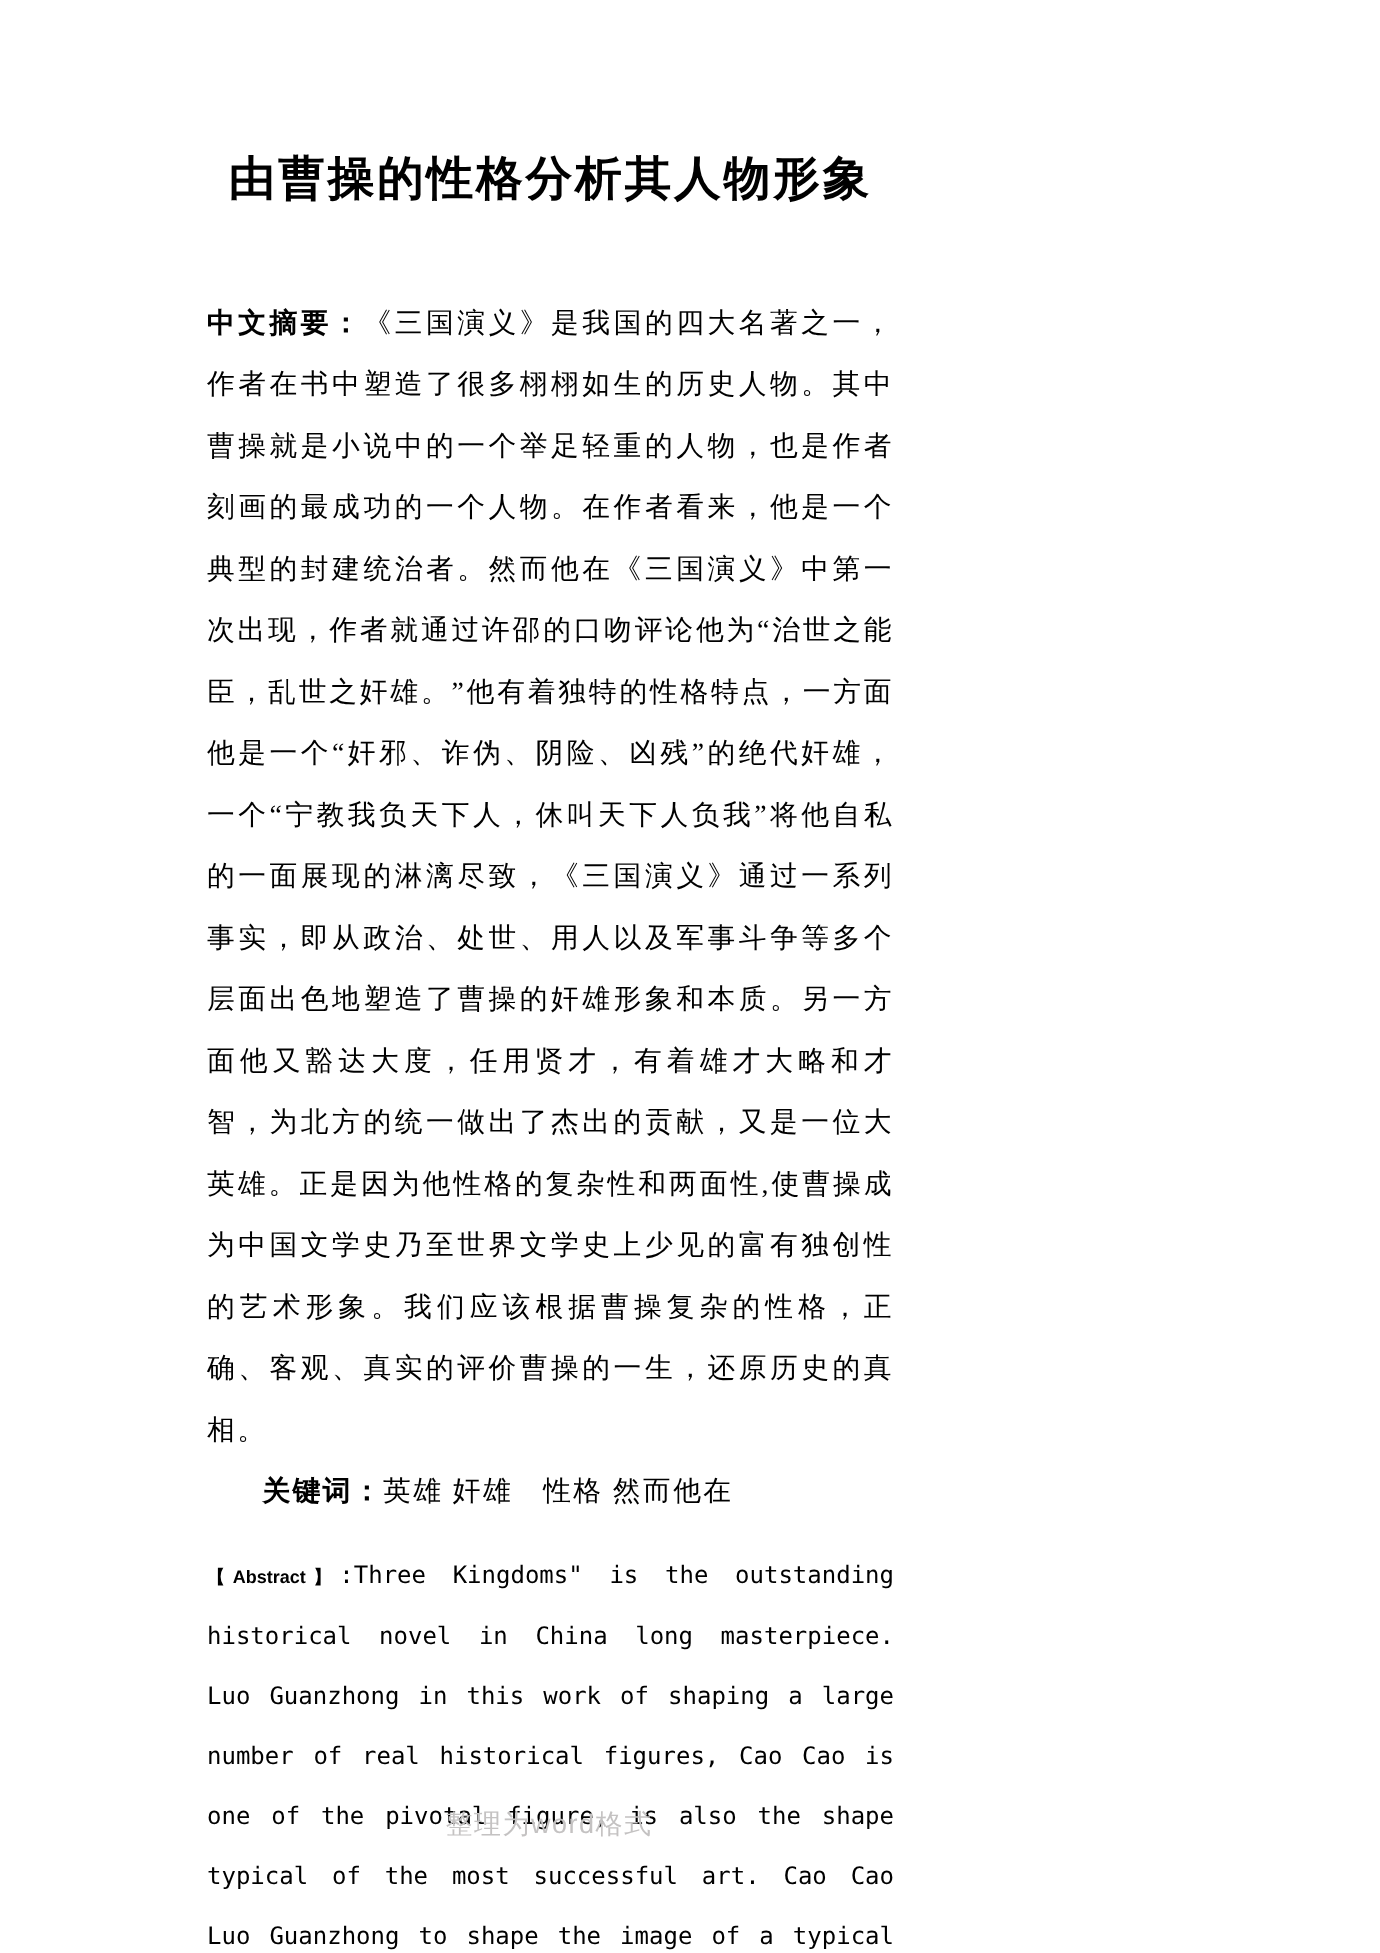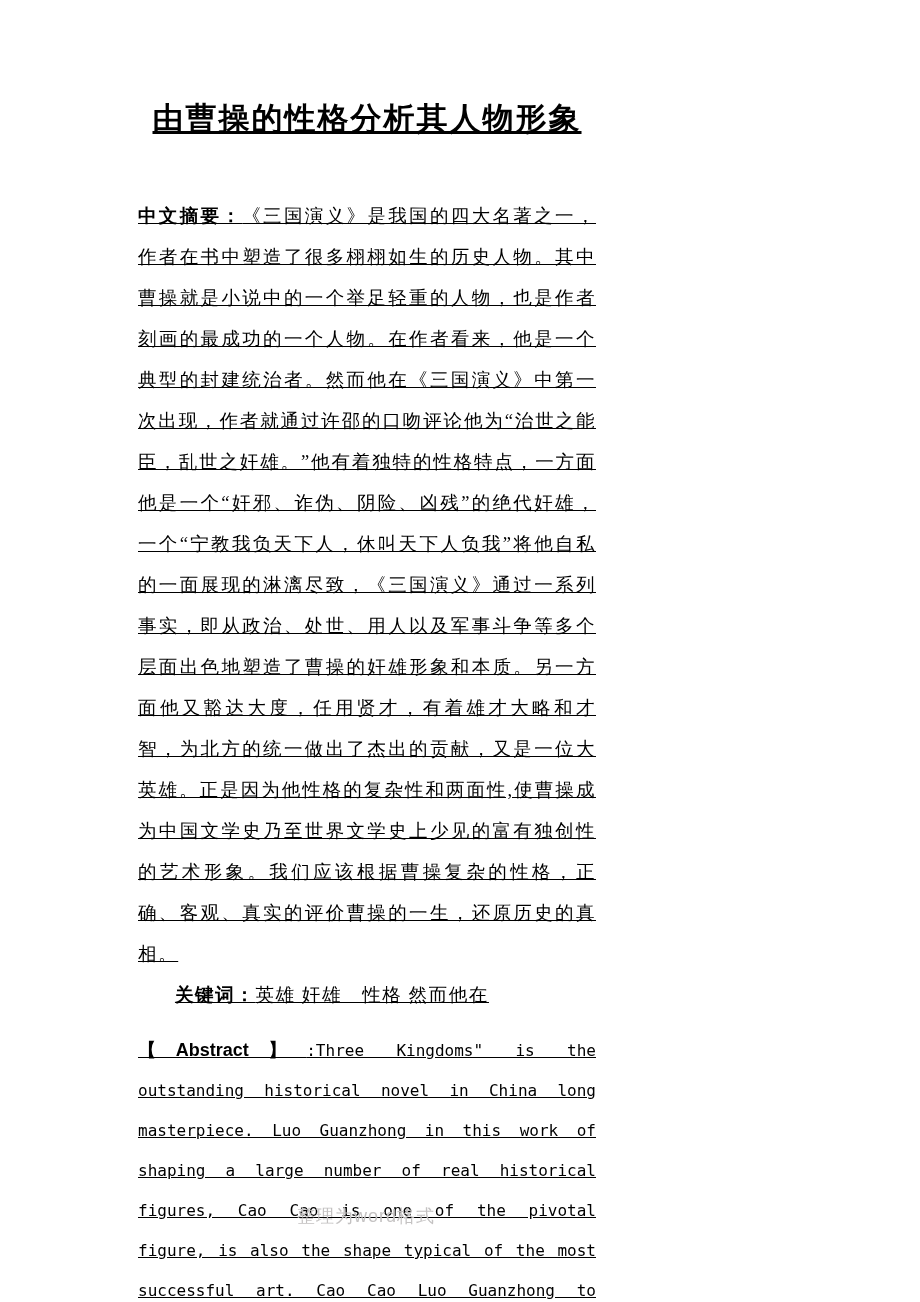--- a/index.html
+++ b/index.html
@@ -14,21 +14,20 @@
     font-family: "Liberation Serif", serif;
     color: #000000;
     overflow: hidden;
   }
   .page {
     box-sizing: border-box;
     width: 732px;
     height: 1302px;
     padding: 98px 136px 2px 138px;
     position: relative;
-    text-decoration: underline;
   }
   .doc-title {
     font-size: 31px;
     font-weight: bold;
     text-align: center;
     letter-spacing: 2px;
     margin: 0 0 56px 0;
     font-family: "Liberation Sans", sans-serif;
   }
   .cn-abstract {
@@ -56,21 +55,21 @@
     font-family: "DejaVu Sans Mono", "Liberation Mono", monospace;
     font-size: 16px;
     line-height: 40px;
     text-align: justify;
     word-spacing: 3px;
     margin: 14px 0 0 0;
   }
   .en-abstract .para-label {
     font-weight: bold;
     font-family: "Liberation Sans", sans-serif;
-    font-size: 18px;
+    font-size: 12px;
   }
   .footer-watermark {
     position: absolute;
     bottom: 74px;
     left: 0;
     width: 100%;
     text-align: center;
     font-size: 18px;
     color: #c4c2c2;
     letter-spacing: 1px;

